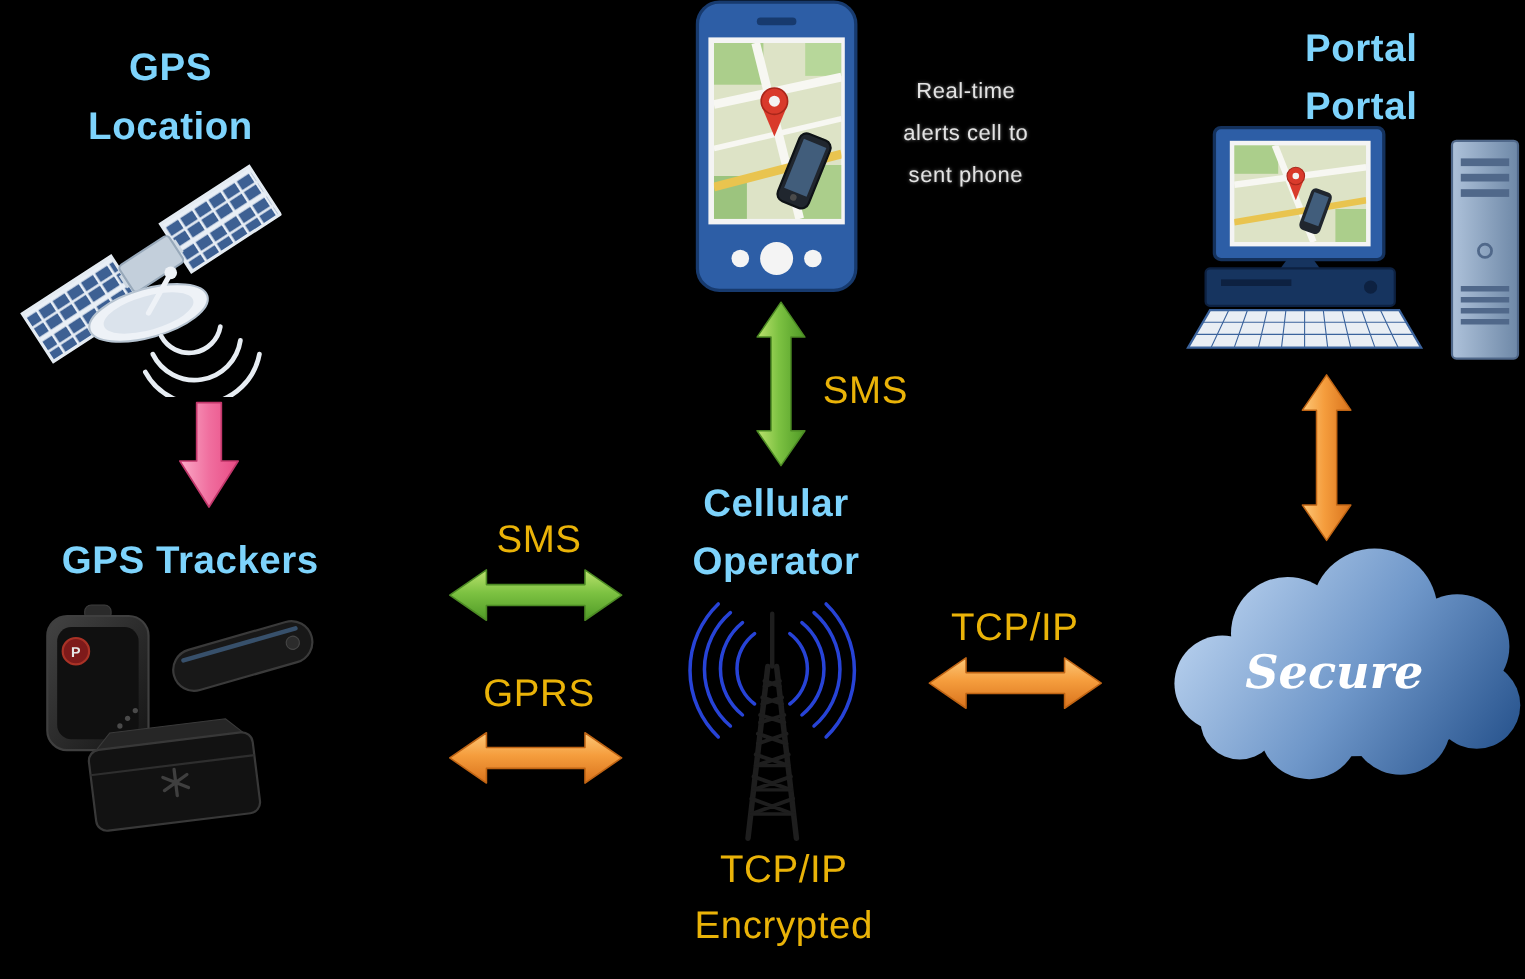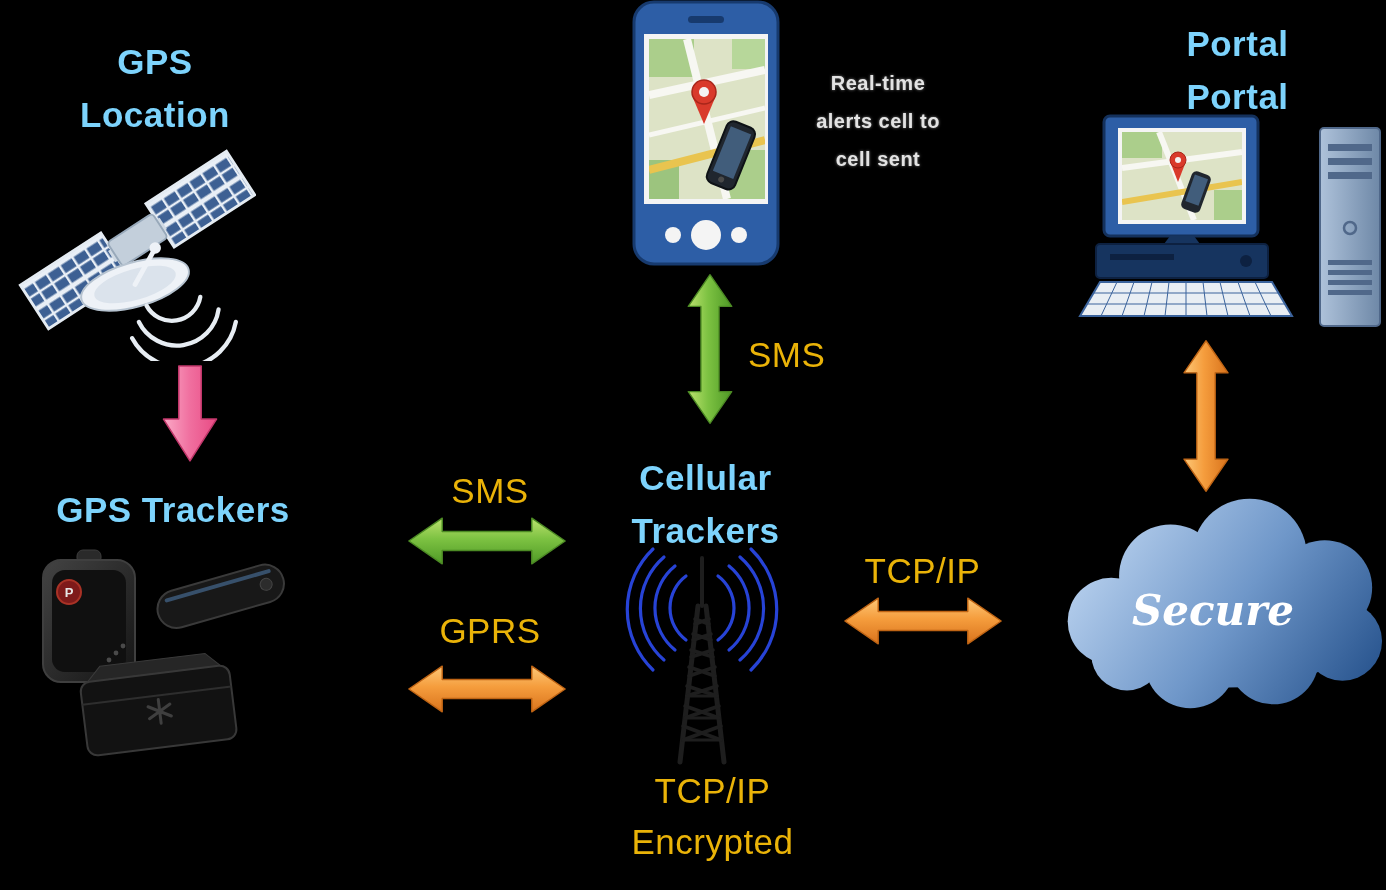--- a/index.html
+++ b/index.html
@@ -3,21 +3,21 @@
 <meta charset="utf-8">
 <style>
   * { box-sizing: border-box; }
   html, body { margin: 0; padding: 0; background: #000; }
   #canvas {
     position: relative; width: 1386px; height: 890px;
     background: #000; overflow: hidden;
     font-family: "Liberation Sans", sans-serif;
   }
   .abs { position: absolute; }
-  .lbl { position: absolute; text-align: center; white-space: nowrap; font-weight: bold; }
+  .lbl { position: absolute; text-align: center; white-space: nowrap; }
   .lbl-blue { color: #7dd3fc; font-size: 35px; font-weight: bold; line-height: 1.5; letter-spacing: .5px; }
   .lbl-gray { color: #eab308; font-size: 35px; font-weight: normal; line-height: 1.45; letter-spacing: .5px; }
   .lbl-caption {
     color: #e3e3e3; font-size: 20px; line-height: 1.9; letter-spacing: .5px;
     text-shadow: 0 0 3px rgba(235,235,235,.55);
   }
   svg { display: block; width: 100%; height: 100%; }
 
   
   .pos-gps-location   { left: 52px;   top: 36px;  width: 206px; }
@@ -26,21 +26,21 @@
   .pos-gps-trackers   { left: 28px;   top: 484px; width: 290px; }
   .pos-trackers       { left: 25px;   top: 540px; width: 265px; height: 235px; }
   .pos-sms1           { left: 420px;  top: 466px; width: 140px; }
   .pos-green-h        { left: 406px;  top: 512px; width: 162px; height: 58px; }
   .pos-gprs           { left: 415px;  top: 606px; width: 150px; }
   .pos-orange-h1      { left: 406px;  top: 660px; width: 162px; height: 58px; }
   .pos-phone          { left: 632px;  top: 0px;   width: 148px; height: 266px; }
   .pos-caption        { left: 788px;  top: 64px;  width: 180px; }
   .pos-green-v        { left: 680px;  top: 272px; width: 60px;  height: 154px; }
   .pos-sms2           { left: 748px;  top: 330px; width: 120px; text-align: left; }
-  .pos-cellular       { left: 598px;  top: 452px; width: 215px; }
+  .pos-cellular       { left: 598px;  top: 432px; width: 215px; }
   .pos-tower          { left: 602px;  top: 544px; width: 200px; height: 225px; }
   .pos-tcpip          { left: 850px;  top: 546px; width: 145px; }
   .pos-orange-h2      { left: 842px;  top: 592px; width: 162px; height: 58px; }
   .pos-cloud          { left: 1040px; top: 494px; width: 346px; height: 224px; }
   .pos-online-portal  { left: 1155px; top: 18px;  width: 165px; }
   .pos-computer       { left: 1074px; top: 110px; width: 312px; height: 224px; }
   .pos-orange-v       { left: 1176px; top: 338px; width: 60px;  height: 156px; }
   .pos-tcpip-enc      { left: 585px;  top: 766px; width: 255px; }
 
   .cloud-text {
@@ -213,34 +213,34 @@
       </g>
       <circle cx="74" cy="235" r="15" fill="#f4f4f4"></circle>
       <circle cx="41" cy="235" r="8" fill="#f4f4f4"></circle>
       <circle cx="107" cy="235" r="8" fill="#f4f4f4"></circle>
     </svg>
   </div>
 
   <div class="lbl lbl-caption pos-caption">
     <div>Real-time</div>
     <div>alerts cell to</div>
-    <div>cell sent</div>
+    <div>sent phone</div>
   </div>
 
   <div class="abs pos-green-v">
     <svg viewBox="0 0 60 170">
       <polygon points="30,3 54,38 40,38 40,132 54,132 30,167 6,132 20,132 20,38 6,38" fill="url(#gGreenV)" stroke="#4c8a24" stroke-width="1.5" stroke-linejoin="round"></polygon>
     </svg>
   </div>
 
   <div class="lbl lbl-gray pos-sms2">SMS</div>
 
   <div class="lbl lbl-blue pos-cellular">
     <div>Cellular</div>
-    <div>Trackers</div>
+    <div>Operator</div>
   </div>
 
   <div class="abs pos-tower">
     <svg viewBox="0 0 200 225">
       <g stroke="#1e1e1e" stroke-width="5" stroke-linecap="round" fill="none">
         <path d="M78 218 L96 62 M122 218 L104 62"></path>
         <path d="M100 62 L100 14" stroke-width="4"></path>
         <path d="M81 196 L119 182 M119 196 L81 182 M83 174 L117 162 M117 174 L83 162 M85 152 L115 142 M115 152 L85 142 M87 132 L113 123 M113 132 L87 123 M89 113 L111 106 M111 113 L89 106 M91 96 L109 90 M109 96 L91 90 M93 80 L107 75 M107 80 L93 75" stroke-width="3.5"></path>
         <path d="M81 196 L119 196 M83 174 L117 174 M85 152 L115 152" stroke-width="3"></path>
       </g>

